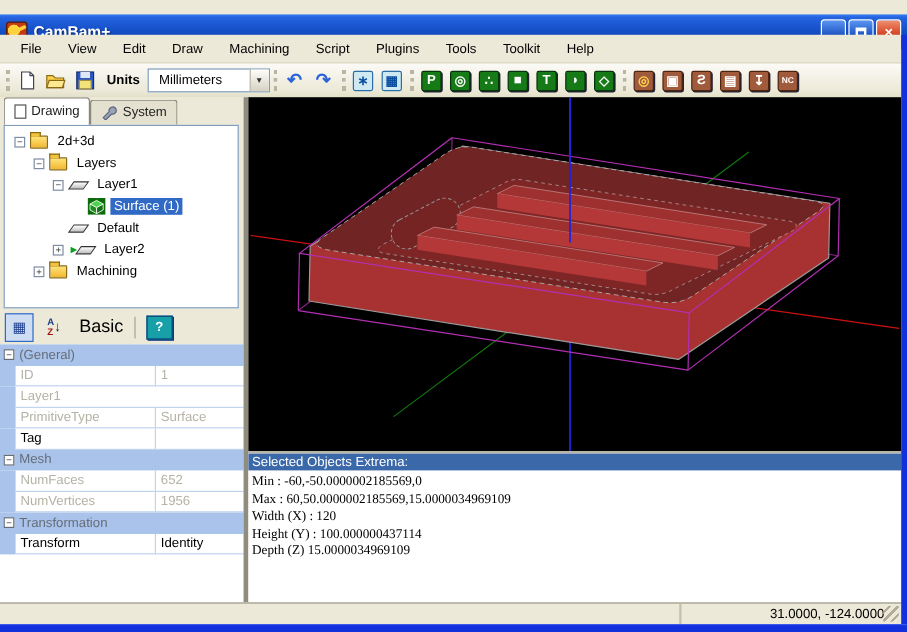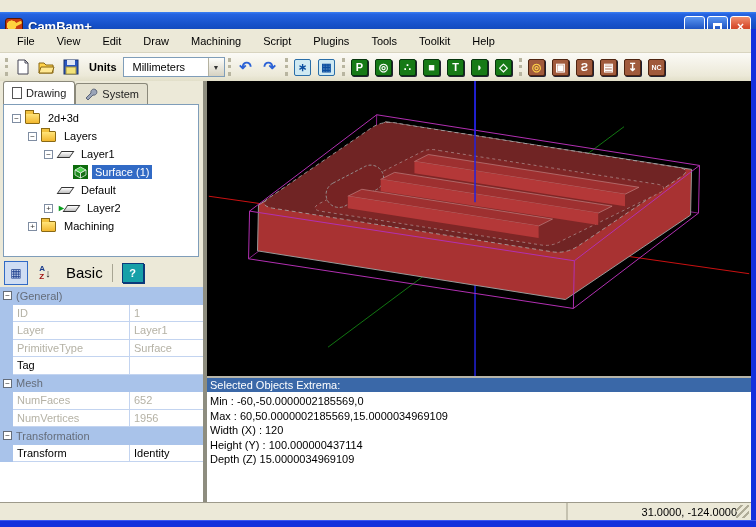--- a/index.html
+++ b/index.html
@@ -95,21 +95,21 @@
   .pvalue { flex:1; border-right:none; }
   .ro { color:#b5b2a5; }
 
   
   .viewport { position:absolute; left:207px; top:81px; width:544px; height:295px; background:#000; }
   .viewsplit { position:absolute; left:207px; top:376px; width:544px; height:2px; background:#b8b5a8; }
 
   
   .infopanel { position:absolute; left:207px; top:378px; width:544px; height:124px; background:#fff; }
   .infoheader { height:14px; background:#3a68a8; color:#fff; padding-left:3px; line-height:14px; }
-  .infolines { padding:2px 0 0 3px; line-height:14.5px; }
+  .infolines { padding:2px 0 0 3px; line-height:14.5px;font-family:Liberation Serif, serif; }
 
   
   .statusbar { position:absolute; left:0; top:502px; width:751px; height:18px; background:#ece9d8; border-top:1px solid #9d9a8b; display:flex; }
   .spanel1 { width:568px; border-right:2px solid #c5c2b0; }
   .spanel2 { flex:1; display:flex; align-items:center; justify-content:flex-end; padding-right:14px; }
   .gripcorner { position:absolute; right:2px; bottom:2px; width:13px; height:13px;
     background:repeating-linear-gradient(135deg, transparent 0 3px, #b0ac98 3px 5px); }
 
   
   .border-right { position:absolute; left:751px; top:29px; width:5px; height:498px; background:#1330dd; }
@@ -312,21 +312,20 @@
         <span class="collapsebox">−</span>
         <span>(General)</span>
       </div>
       <div class="prow">
         <div class="pstrip"></div>
         <div class="pcell plabel ro">ID</div>
         <div class="pcell pvalue ro">1</div>
       </div>
       <div class="prow">
         <div class="pstrip"></div>
-        <div class="pcell plabel ro">Layer</div>
         <div class="pcell pvalue ro">Layer1</div>
       </div>
       <div class="prow">
         <div class="pstrip"></div>
         <div class="pcell plabel ro">PrimitiveType</div>
         <div class="pcell pvalue ro">Surface</div>
       </div>
       <div class="prow">
         <div class="pstrip"></div>
         <div class="pcell plabel">Tag</div>

